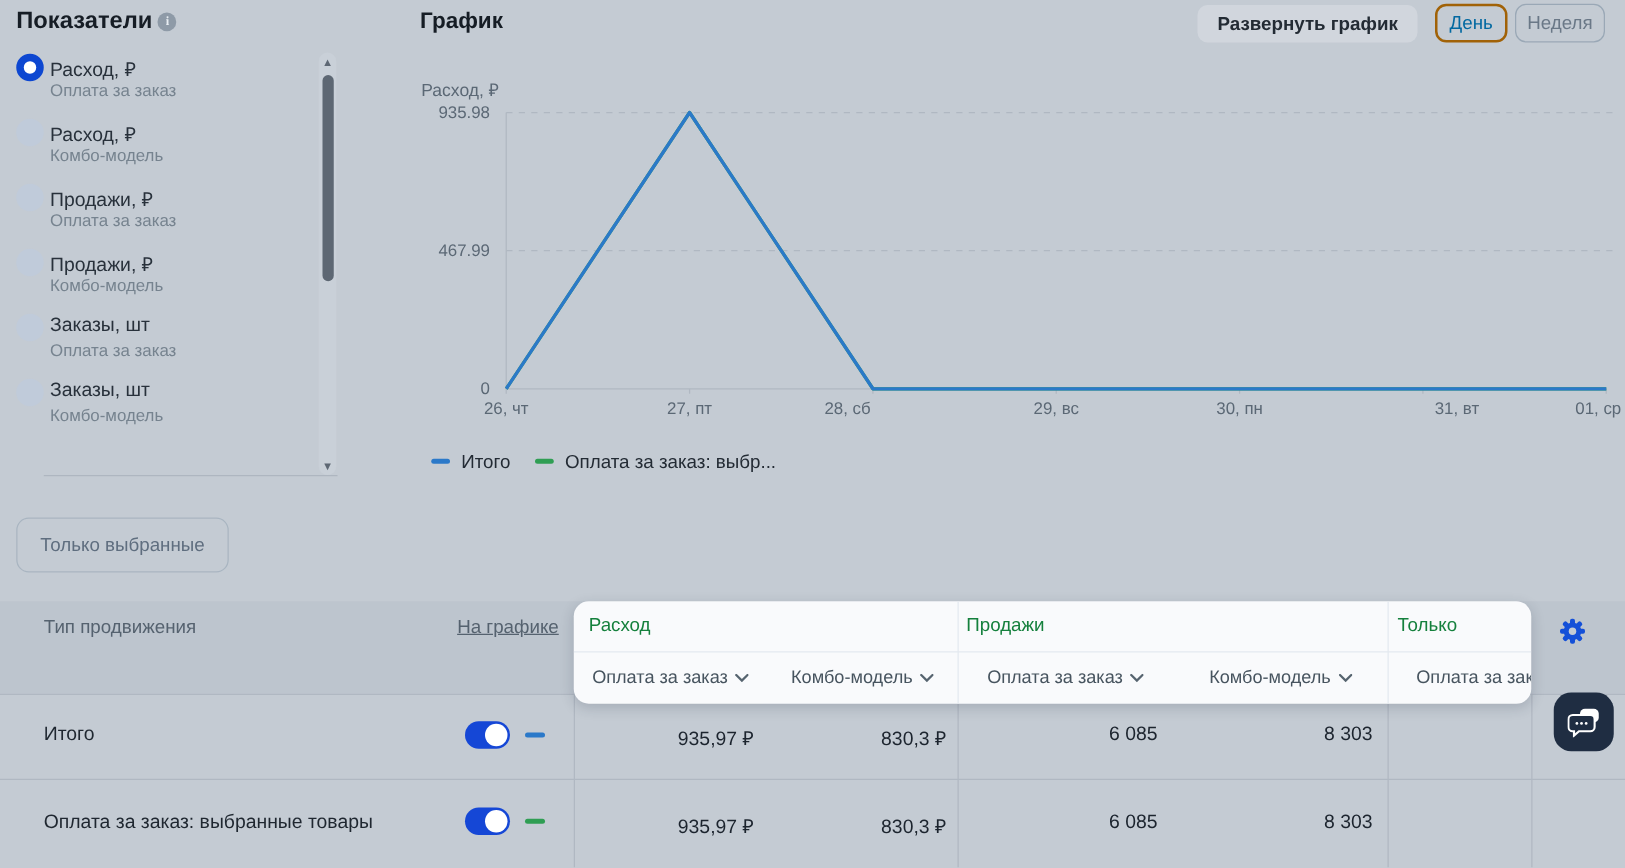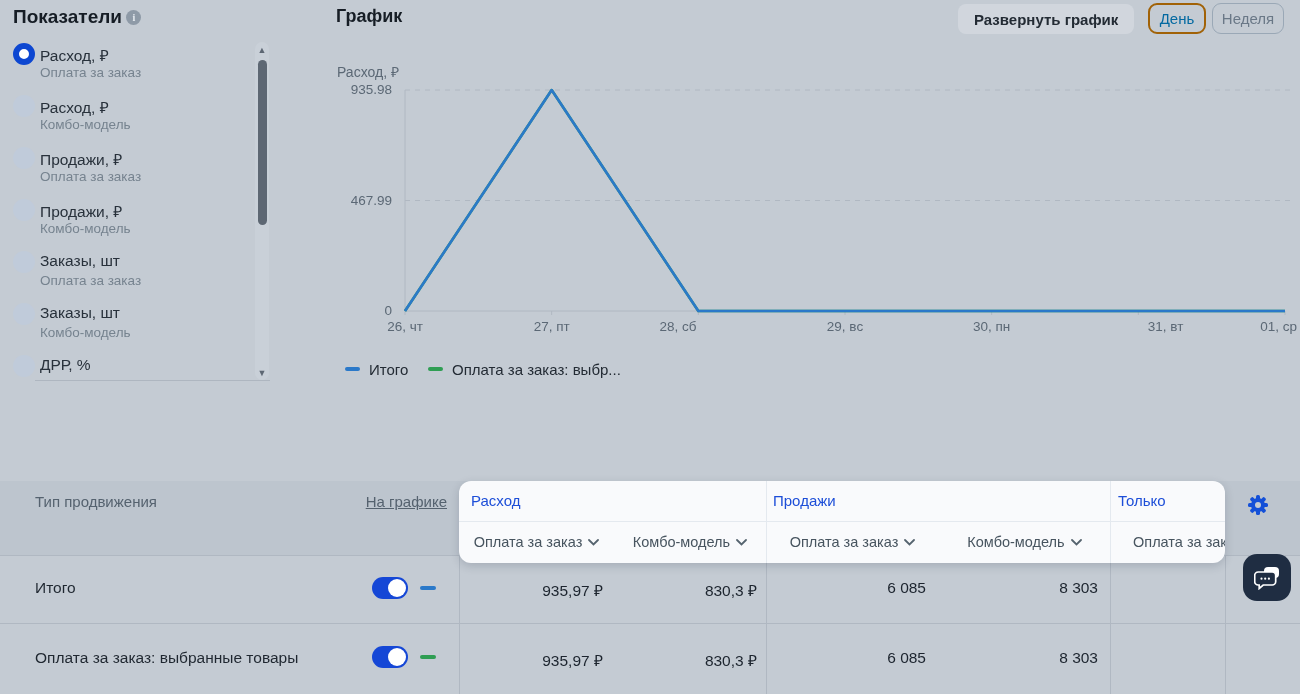--- a/index.html
+++ b/index.html
@@ -68,21 +68,21 @@
   .th-left { position:absolute; top:493px; font-size:15px; color:#55626f; }
   .hline { position:absolute; left:0; width:1300px; height:1px; background:#b0b8c2; }
   .vline { position:absolute; width:1px; background:#b0b8c2; }
 
   .col-panel {
     position:absolute; left:459px; top:481px; width:766px; height:82px;
     background:#f9fafc; border-radius:12px; box-shadow:0 3px 10px rgba(30,40,60,0.18);
     overflow:hidden;
   }
   .col-panel .sub-row   { position:absolute; left:0; top:40px; width:100%; height:42px; border-top:1px solid #e4e9ef; }
-  .group-label { position:absolute; top:11px; font-size:15px; font-weight:500; color:#1d4ed8; white-space:nowrap; }
+  .group-label { position:absolute; top:11px; font-size:15px; font-weight:500; color:#15803d; white-space:nowrap; }
   .sub-cell { position:absolute; top:40px; height:42px; display:flex; align-items:center; justify-content:center;
               gap:6px; font-size:14.5px; color:#47545f; white-space:nowrap; overflow:hidden; cursor:pointer; }
   .panel-vline { position:absolute; top:0; width:1px; height:82px; background:#e4e9ef; }
 
   .row-name { position:absolute; left:35px; font-size:15.5px; color:#1f2730; white-space:nowrap; }
   .cell-val { position:absolute; text-align:right; font-size:15.5px; color:#1c242e; }
 
   .toggle { position:absolute; left:372px; width:36px; height:22px; border-radius:11px; background:#1547d6; cursor:pointer; }
   .toggle .knob { position:absolute; right:2px; top:2px; width:18px; height:18px; border-radius:50%; background:#fff; }
   .row-dash { position:absolute; left:420px; width:16px; height:3.5px; border-radius:2px; }
@@ -127,32 +127,29 @@
   <div class="metric-item" style="top:250px;">
     <span class="radio"></span>
     <span class="metric-label">Заказы, шт</span>
     <span class="metric-sub">Оплата за заказ</span>
   </div>
   <div class="metric-item" style="top:302px;">
     <span class="radio"></span>
     <span class="metric-label">Заказы, шт</span>
     <span class="metric-sub">Комбо-модель</span>
   </div>
-  <div class="metric-item" style="top:354px;height:26px;">
-    <span class="radio"></span>
-    <span class="metric-label">ДРР, %</span>
-  </div>
 
   <div class="scroll-track"></div>
   <div class="scroll-arrow" style="top:46px;">▲</div>
   <div class="scroll-thumb"></div>
   <div class="scroll-arrow" style="top:369px;">▼</div>
 
   <div class="list-divider"></div>
 
+  <button class="only-selected-btn">Только выбранные</button>
 </div>
 
 <div class="chart-title">График</div>
 <button class="expand-btn">Развернуть график</button>
 <button class="seg-btn seg-day">День</button>
 <button class="seg-btn seg-week">Неделя</button>
 
 <div class="axis-title">Расход, ₽</div>
 
 <svg id="chart-svg" class="abs" style="left:330px;top:82px;" width="970" height="250" viewBox="0 0 970 250">

